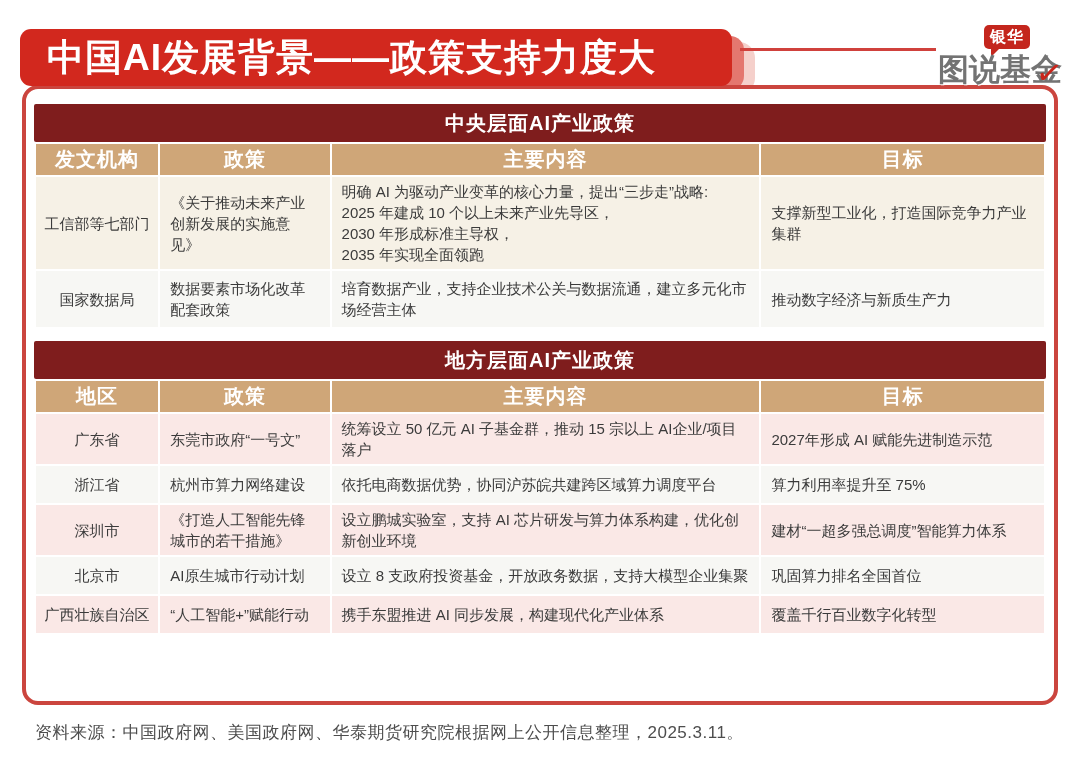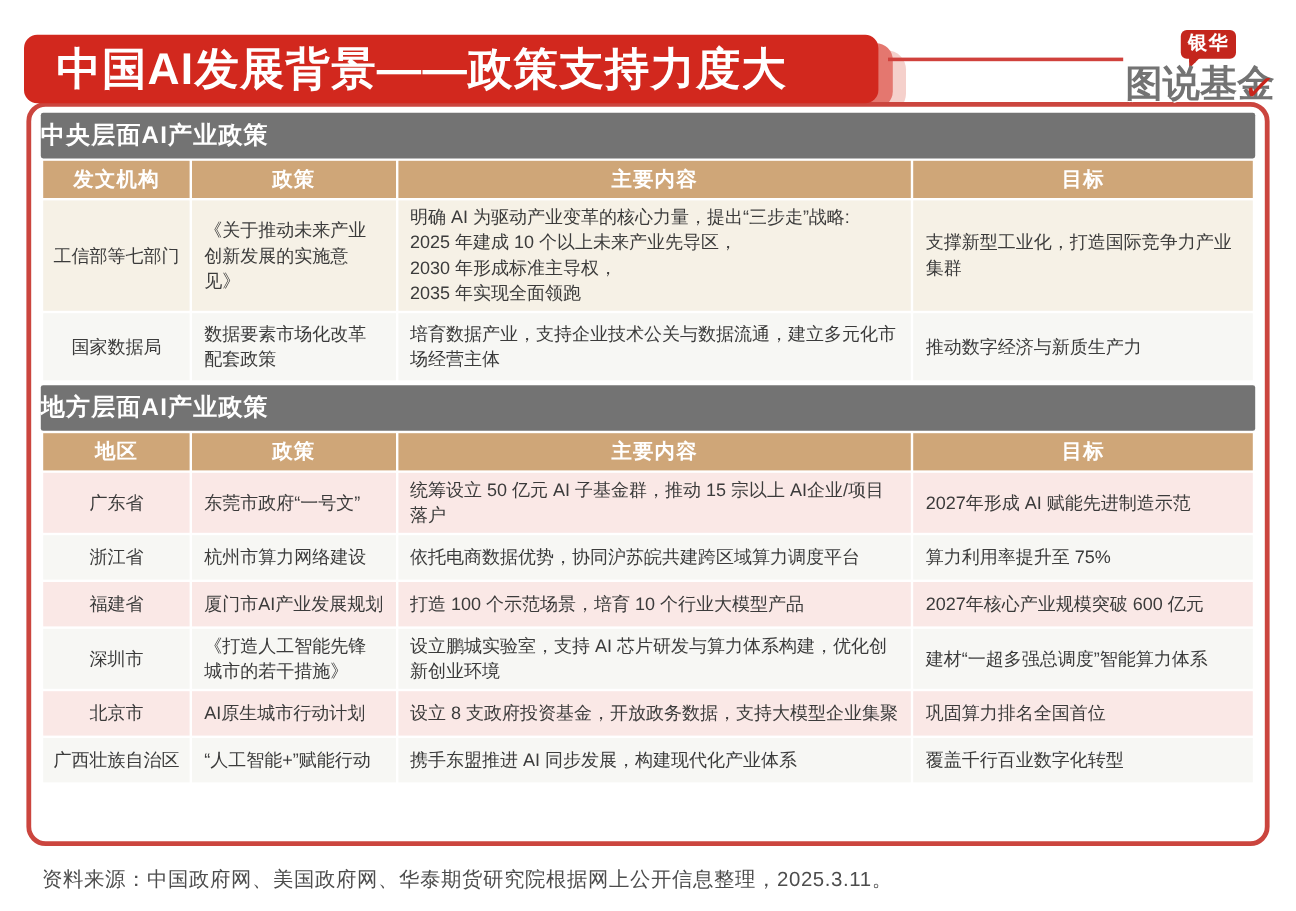--- a/index.html
+++ b/index.html
@@ -30,25 +30,25 @@
   .logo-wordmark { position:absolute; left:0px; top:43px; font-size:31px; font-weight:bold;
                 color:#737373; letter-spacing:0px; white-space:nowrap;
                 text-shadow:1px 1px 0 #ffffff; }
   .logo-check { position:absolute; left:98px; top:48px; color:#c8251b; font-size:32px;
                 font-weight:bold; transform:rotate(8deg); }
 
   
   .frame { position:absolute; left:22px; top:85px; width:1036px; height:620px;
            border:4px solid #cb453e; border-radius:16px; background:#fff;
            padding:3px 8px 5px; z-index:2; overflow:hidden; }
-  .section-bar { background:#737373; color:#fff; font-weight:bold; font-size:20px;
-                 text-align:left; height:38px; line-height:38px; border-radius:2px;
-                 margin-top:2px; letter-spacing:1px; }
+  .section-bar { background:#7f1d1d; color:#fff; font-weight:bold; font-size:20px;
+                 text-align:center; height:38px; line-height:38px; border-radius:2px;
+                 margin-top:12px; letter-spacing:1px; }
   table { width:100%; border-collapse:separate; border-spacing:2px; table-layout:fixed; }
-  th { background:#cfa678; color:#ffffff; font-weight:bold; font-size:17px;
+  th { background:#cfa678; color:#ffffff; font-weight:bold; font-size:20px;
        height:31px; padding:2px; letter-spacing:1px; }
   td { font-size:15px; color:#3b3b3b; line-height:1.4; padding:4px 10px;
        vertical-align:middle; }
   td.c   { text-align:center; padding:4px 2px;margin-left:21px; }
   td.content { white-space:pre-line; }
   td.goal { }
   .central td { height:56px; }
   .local td   { height:37px; }
   .central tr:nth-child(odd)  td { background:#f6f1e6; }
   .central tr:nth-child(even) td { background:#f7f7f4; }
@@ -137,26 +137,20 @@
           <td class="content">统筹设立 50 亿元 AI 子基金群，推动 15 宗以上 AI企业/项目落户</td>
           <td class="goal">2027年形成 AI 赋能先进制造示范</td>
         </tr>
         <tr>
           <td class="c">浙江省</td>
           <td>杭州市算力网络建设</td>
           <td class="content">依托电商数据优势，协同沪苏皖共建跨区域算力调度平台</td>
           <td class="goal">算力利用率提升至 75%</td>
         </tr>
         <tr>
-          <td class="c">福建省</td>
-          <td>厦门市AI产业发展规划</td>
-          <td class="content">打造 100 个示范场景，培育 10 个行业大模型产品</td>
-          <td class="goal">2027年核心产业规模突破 600 亿元</td>
-        </tr>
-        <tr>
           <td class="c">深圳市</td>
           <td>《打造人工智能先锋城市的若干措施》</td>
           <td class="content">设立鹏城实验室，支持 AI 芯片研发与算力体系构建，优化创新创业环境</td>
           <td class="goal">建材“一超多强总调度”智能算力体系</td>
         </tr>
         <tr>
           <td class="c">北京市</td>
           <td>AI原生城市行动计划</td>
           <td class="content">设立 8 支政府投资基金，开放政务数据，支持大模型企业集聚</td>
           <td class="goal">巩固算力排名全国首位</td>

